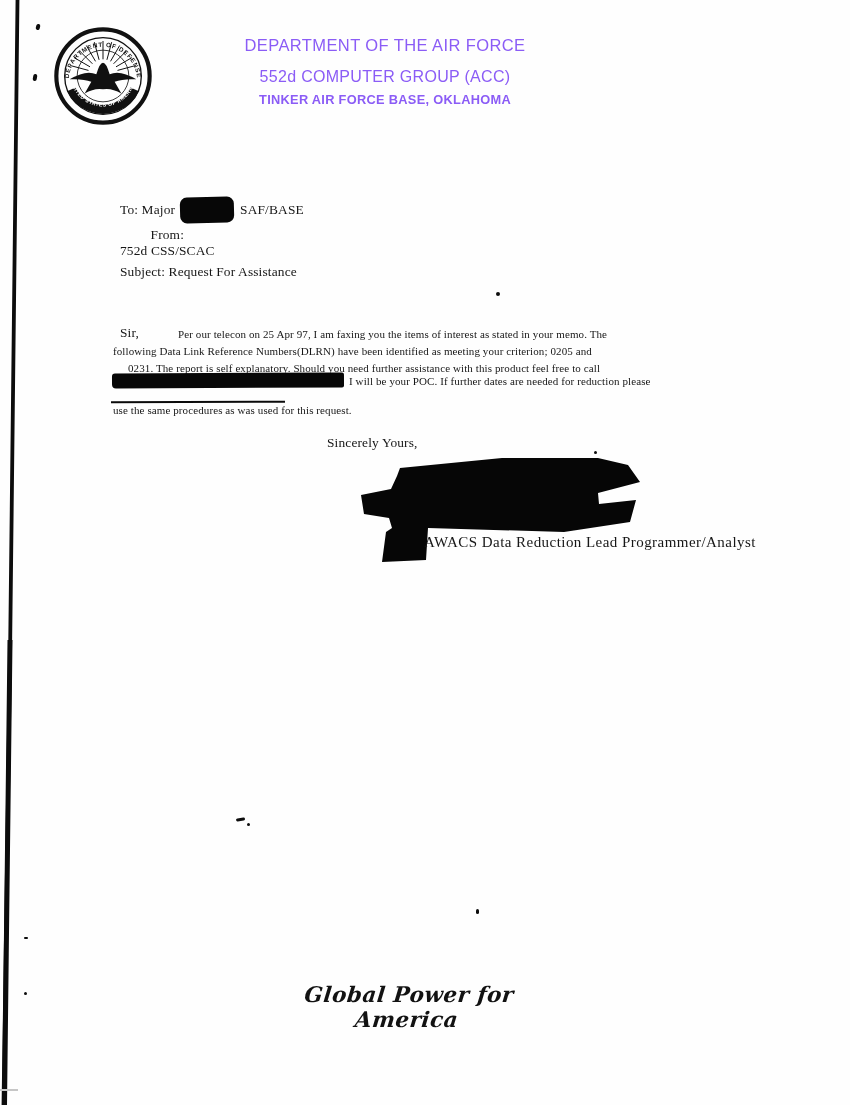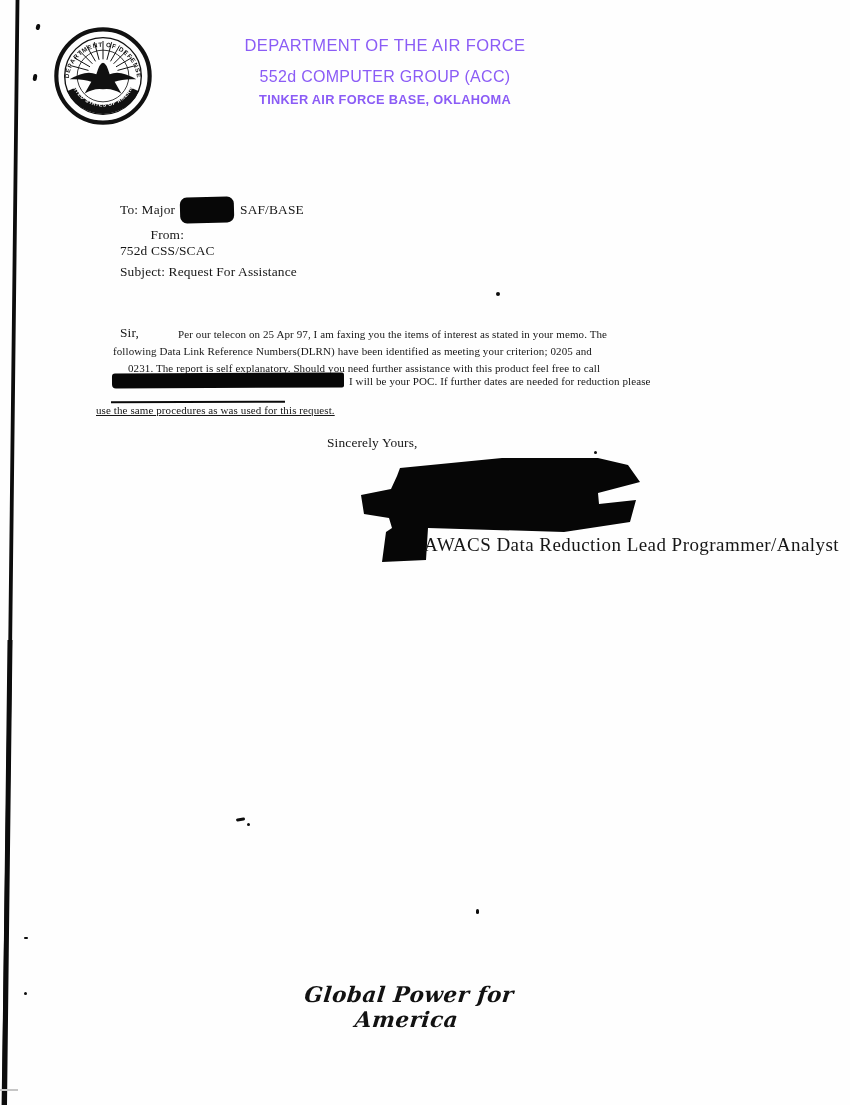--- a/index.html
+++ b/index.html
@@ -24,21 +24,21 @@
   .memoline{font-size:13.4px;white-space:nowrap;letter-spacing:.15px;}
   .flexline{display:flex;align-items:center;justify-content:space-between;}
   .redact{background:#070707;display:inline-block;}
   .redact-to{width:54px;height:26px;border-radius:7px;margin-left:5px;margin-right:6px;transform:rotate(-1.5deg);}
   .redact-from{width:82px;height:27px;border-radius:8px;margin-left:1px;margin-right:2px;transform:rotate(.8deg);}
   .bodyline{font-size:11px;white-space:nowrap;letter-spacing:.1px;}
   .uline{border-bottom:1.4px solid #141414;padding-bottom:.5px;}
   .redact-bar{width:232px;height:15px;background:#070707;border-radius:3px 2px 2px 4px;margin-right:5px;transform:rotate(-.3deg);}
   .redact-tail{left:111px;top:401px;width:174px;height:2.4px;background:#0a0a0a;transform:rotate(-.2deg);}
   
-  .sig-title{font-size:19px;letter-spacing:.45px;white-space:nowrap;text-align:center;}
+  .sig-title{font-size:15px;letter-spacing:.45px;white-space:nowrap;text-align:center;}
   
   .motto{left:252px;top:982px;width:312px;text-align:center;
     font-family:"DejaVu Serif",serif;font-style:italic;font-weight:bold;
     font-size:21.5px;letter-spacing:.5px;transform:skewX(-6deg);color:#121212;}
   
   .speck{background:#0d0d0d;border-radius:2px;}
   .corner-line{left:0;top:1089px;width:18px;height:2px;background:#c6c6c6;}
 </style>
 </head>
 <body>
@@ -106,21 +106,21 @@
   <div class="abs bodyline" style="left:178px;top:328px;">Per our telecon on 25 Apr 97, I am faxing you the items of interest as stated in your memo. The</div>
   <div class="abs bodyline" style="left:113px;top:345px;">following Data Link Reference Numbers(DLRN) have been identified as meeting your criterion; 0205 and</div>
   <div class="abs bodyline" style="left:113px;top:362px;margin-left:15px;">
     <span>0231. </span><span class="uline">The report is self explanatory. Should</span><span> you need further assistance with this product feel free to call</span>
   </div>
   <div class="abs bodyline flexline" style="left:112px;top:373px;">
     <span class="redact-bar"></span>
     <span>I will be your POC. If further dates are needed for reduction please</span>
   </div>
   <div class="abs redact-tail"></div>
-  <div class="abs bodyline" style="left:96px;top:404px;text-decoration:underline;">use the same procedures as was used for this request.</div>
+  <div class="abs bodyline" style="left:113px;top:404px;">use the same procedures as was used for this request.</div>
 
   <div class="abs memoline" style="left:327px;top:435px;">Sincerely Yours,</div>
 
   <svg class="abs" style="left:352px;top:448px;" width="300" height="120" viewBox="0 0 300 120">
     <polygon fill="#060606" points="48,20 150,10 246,10 276,17 288,34 246,45 247,56 284,52 278,74 212,84 76,80 74,112 30,114 34,84 40,80 37,70 12,66 9,47 39,41 45,28"></polygon>
   </svg>
 
   <div class="abs sig-title" style="left:424px;top:534px;">AWACS Data Reduction Lead Programmer/Analyst</div>
 
   <div class="abs motto">Global Power for America</div>

